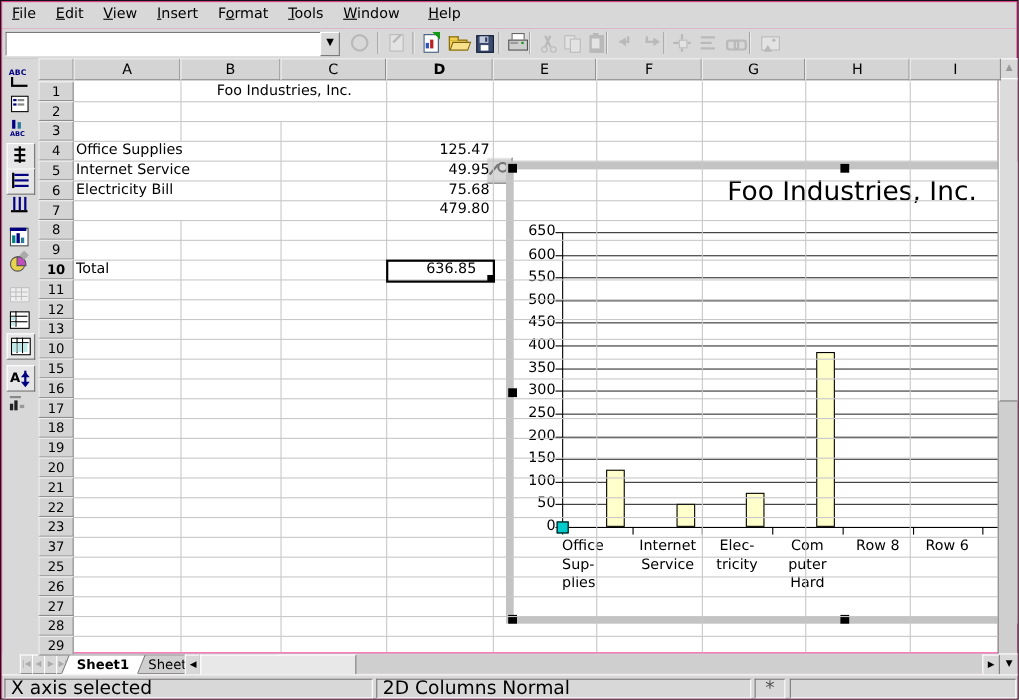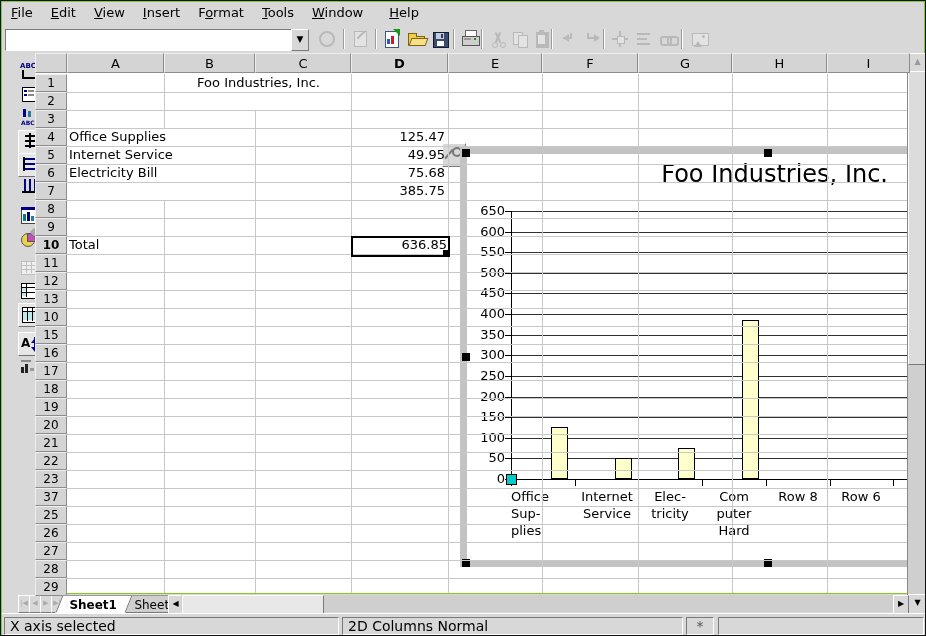--- a/index.html
+++ b/index.html
@@ -1,43 +1,43 @@
 <!DOCTYPE html>
 <html><head>
 <meta charset="utf-8">
 <style>
   html,body{margin:0;padding:0;background:#555;}
-  #win{position:relative;width:926px;height:636px;background:#84cc16;border:1px solid #111;
+  #win{position:relative;width:926px;height:636px;background:#ec4899;border:1px solid #111;
        box-sizing:border-box;font-family:"DejaVu Sans","Liberation Sans",sans-serif;font-size:13px;
        overflow:hidden;color:#000;}
   .abs{position:absolute;}
   .menu-item{position:relative;display:inline-block;padding:3px 9px;cursor:default;}
   .raised{border-top:1px solid #fff;border-left:1px solid #fff;border-bottom:1px solid #7a7a7a;border-right:1px solid #7a7a7a;}
   .sunken{border-top:1px solid #7a7a7a;border-left:1px solid #7a7a7a;border-bottom:1px solid #fff;border-right:1px solid #fff;}
   .tbtn{position:absolute;width:20px;height:20px;}
   .tbtn span{position:absolute;}
-  .cbtn{position:absolute;left:16px;width:24px;height:22px;text-decoration:underline;}
+  .cbtn{position:absolute;left:4px;width:24px;height:22px;text-decoration:underline;}
   .cbtn.on{border-top:1px solid #fff;border-left:1px solid #fff;border-bottom:1px solid #707070;border-right:1px solid #707070;background:#e6e6e6;}
   .cbtn span{position:absolute;}
   .colhdr{position:absolute;top:52px;height:20px;background:#d4d4d4;border-top:1px solid #efefef;
       border-left:1px solid #efefef;border-right:1px solid #8c8c8c;border-bottom:1px solid #8c8c8c;
       text-align:center;line-height:19px;box-sizing:border-box;}
   .rowhdr{position:absolute;left:34px;width:32px;height:18px;background:#d4d4d4;border-top:1px solid #efefef;
       border-left:1px solid #efefef;border-right:1px solid #8c8c8c;border-bottom:1px solid #8c8c8c;
       text-align:center;line-height:17px;box-sizing:border-box;font-size:12px;}
   .gl{position:absolute;background:#c8c8c8;}
   .cell{position:absolute;height:18px;line-height:18px;white-space:nowrap;overflow:visible;}
   .gridline-ch{position:absolute;background:#303030;height:1px;}
   .handle{position:absolute;width:8px;height:8px;background:#000;}
   .tab{position:relative;display:inline-block;height:18px;line-height:17px;padding:0 10px;
        transform:skewX(-22deg);border:1px solid #777;border-top:1px solid #999;background:#cfcfcf;margin-right:-5px;box-sizing:border-box;}
   .tab .lbl{display:inline-block;transform:skewX(22deg);font-size:12px;}
   .tab.active{background:#fff;font-weight:bold;border-bottom:1px solid #fff;z-index:2;}
   .sbpanel{position:absolute;top:3px;height:18px;line-height:16px;padding-left:5px;box-sizing:border-box;
-       border-top:1px solid #7a7a7a;border-left:1px solid #7a7a7a;border-bottom:1px solid #fff;border-right:1px solid #fff;font-size:14px;}
+       border-top:1px solid #7a7a7a;border-left:1px solid #7a7a7a;border-bottom:1px solid #fff;border-right:1px solid #fff;font-size:17px;}
 </style>
 </head>
 <body>
 
 <div id="win">
 
   <div class="abs" id="menubar" style="left:1px;top:1px;width:922px;height:24px;background:#d8d8d8;"><div class="menu-item"><span></span><span style="text-decoration:underline">F</span><span>ile</span></div><div class="menu-item"><span></span><span style="text-decoration:underline">E</span><span>dit</span></div><div class="menu-item"><span></span><span style="text-decoration:underline">V</span><span>iew</span></div><div class="menu-item"><span></span><span style="text-decoration:underline">I</span><span>nsert</span></div><div class="menu-item"><span>F</span><span style="text-decoration:underline">o</span><span>rmat</span></div><div class="menu-item"><span></span><span style="text-decoration:underline">T</span><span>ools</span></div><div class="menu-item"><span></span><span style="text-decoration:underline">W</span><span>indow</span></div><div class="menu-item" style="margin-left: 8px;"><span></span><span style="text-decoration:underline">H</span><span>elp</span></div></div>
 
   <div class="abs" id="toolbar" style="left:1px;top:25px;width:922px;height:27px;background:#d8d8d8;border-bottom:1px solid #9c9c9c;">
     <div class="abs sunken" style="left:3px;top:3px;width:286px;height:20px;background:#fff;">
@@ -414,18 +414,18 @@
     <div class="gl" style="position: absolute; left: 66px; top: 541px; width: 840px; height: 1px;"></div>
     <div class="gl" style="position: absolute; left: 66px; top: 559px; width: 840px; height: 1px;"></div>
     <div class="gl" style="position: absolute; left: 66px; top: 577px; width: 840px; height: 1px;"></div>
     <div class="cell" style="position: absolute; left: 163px; top: 73px; width: 187px; text-align: center; padding-left: 2px; box-sizing: border-box;">Foo Industries, Inc.</div>
     <div class="cell" style="position: absolute; left: 66px; top: 127px; width: 284px; text-align: left; padding-left: 2px; box-sizing: border-box;">Office Supplies</div>
     <div class="cell" style="position: absolute; left: 350px; top: 127px; width: 97px; text-align: right; padding-right: 3px; box-sizing: border-box;">125.47</div>
     <div class="cell" style="position: absolute; left: 66px; top: 145px; width: 284px; text-align: left; padding-left: 2px; box-sizing: border-box;">Internet Service</div>
     <div class="cell" style="position: absolute; left: 350px; top: 145px; width: 97px; text-align: right; padding-right: 3px; box-sizing: border-box;">49.95</div>
     <div class="cell" style="position: absolute; left: 66px; top: 163px; width: 284px; text-align: left; padding-left: 2px; box-sizing: border-box;">Electricity Bill</div>
     <div class="cell" style="position: absolute; left: 350px; top: 163px; width: 97px; text-align: right; padding-right: 3px; box-sizing: border-box;">75.68</div>
-    <div class="cell" style="position: absolute; left: 350px; top: 181px; width: 97px; text-align: right; padding-right: 3px; box-sizing: border-box;">385.75</div>
+    <div class="cell" style="position: absolute; left: 350px; top: 181px; width: 97px; text-align: right; padding-right: 3px; box-sizing: border-box;">479.80</div>
     <div class="cell" style="position: absolute; left: 66px; top: 235px; width: 97px; text-align: left; padding-left: 2px; box-sizing: border-box;">Total</div>
-    <div class="cell" style="position: absolute; left: 350px; top: 235px; width: 97px; text-align: right; padding-right: 1px; box-sizing: border-box;">636.85</div>
+    <div class="cell" style="position: absolute; left: 350px; top: 235px; width: 97px; text-align: right; padding-right: 15px; box-sizing: border-box;">636.85</div>
     <div style="position: absolute; left: 350px; top: 235px; width: 95px; height: 17px; border: 2px solid rgb(0, 0, 0);"></div>
     <div style="position: absolute; left: 442px; top: 249px; width: 6px; height: 6px; background: rgb(0, 0, 0);"></div>
   </div>
 
 </body></html>

